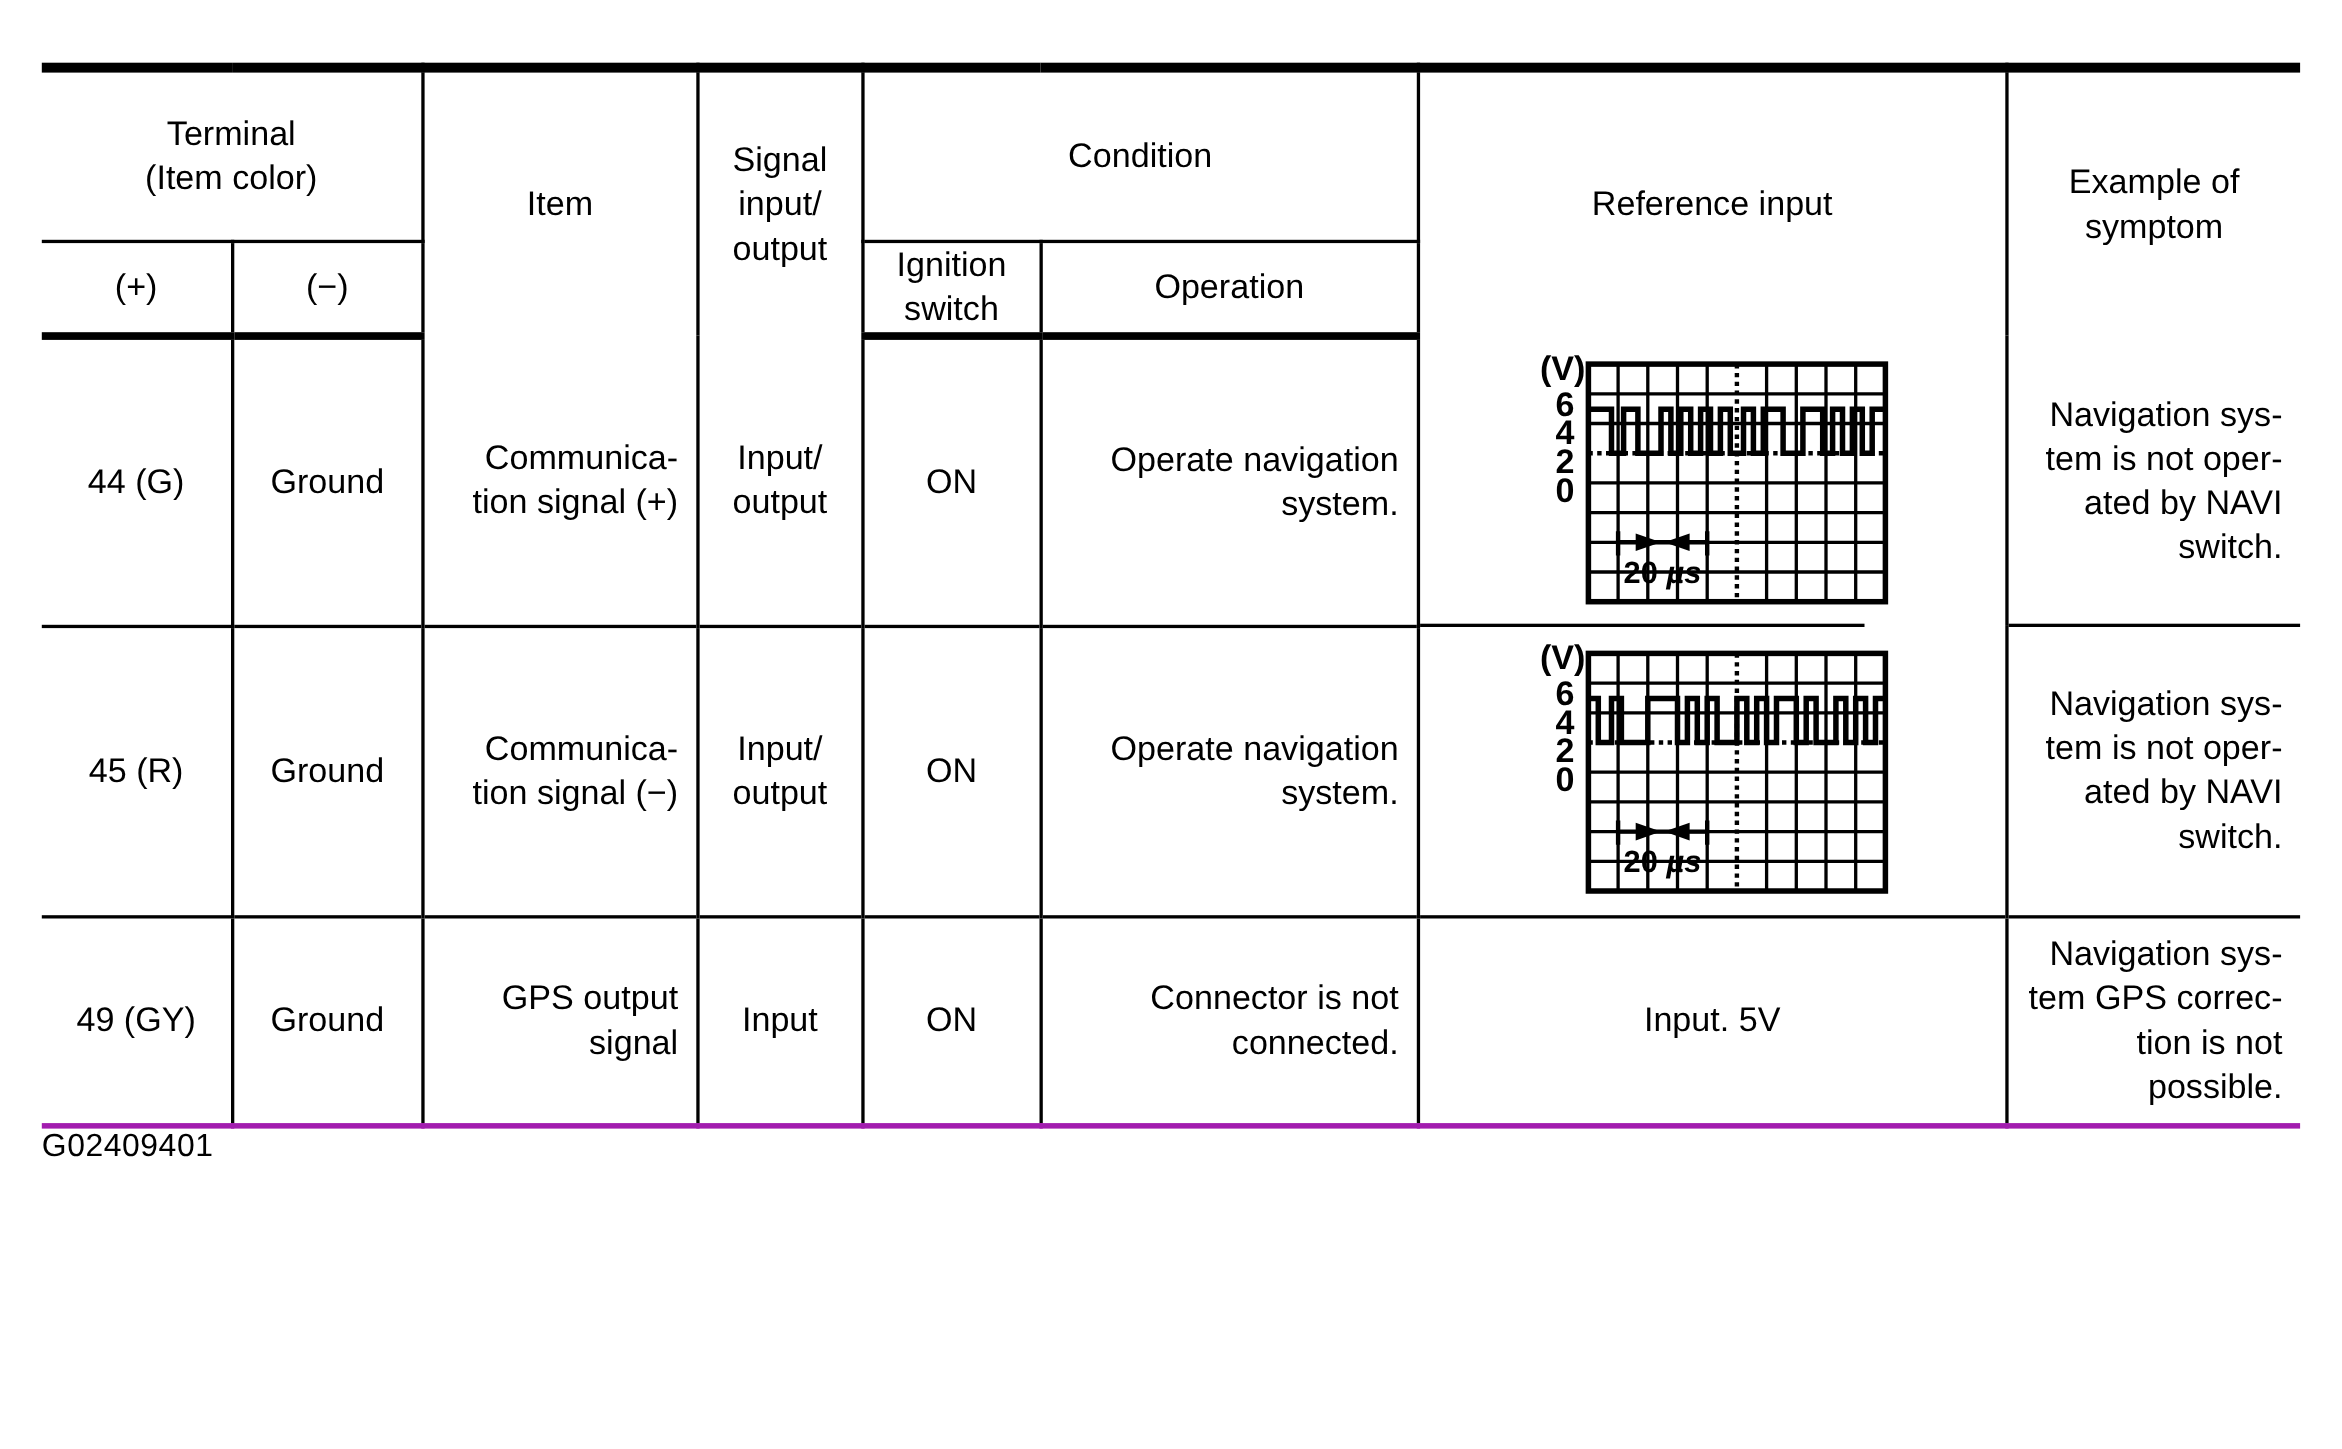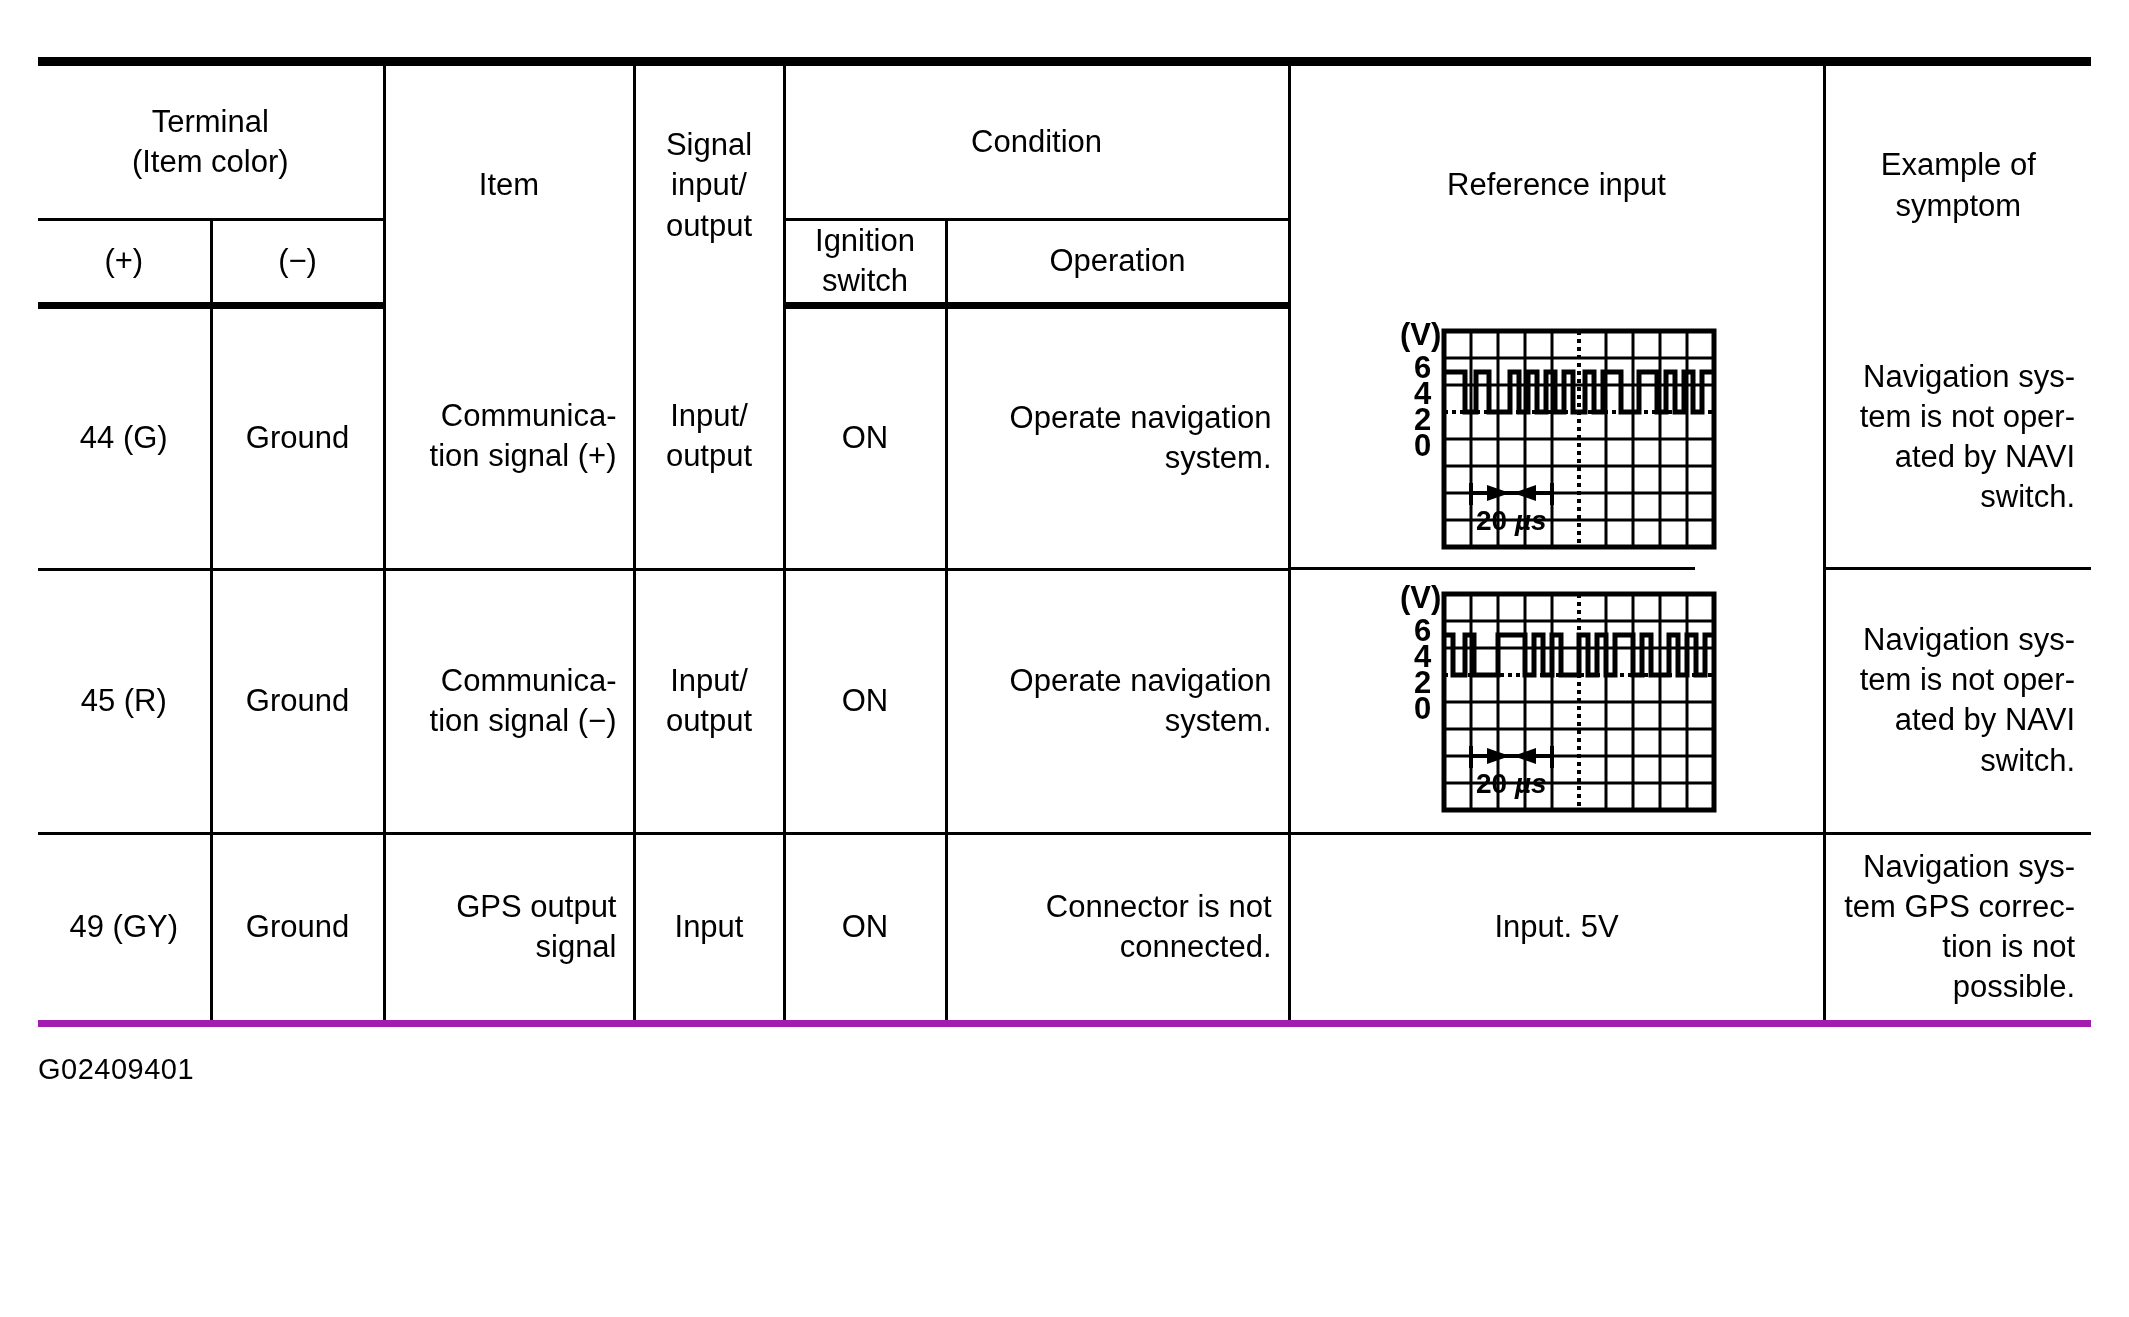--- a/index.html
+++ b/index.html
@@ -22,21 +22,21 @@
     box-sizing: border-box;
     padding: 0 38px;
   }
 
   table.spec {
     width: 2053px;
     border-collapse: collapse;
     table-layout: fixed;
     margin-top: 57px;
     border-top: 9px solid #000;
-    border-bottom: 7px solid #a21caf;
+    border-bottom: 5px solid #a21caf;
   }
 
   table.spec td,
   table.spec th {
     border-left: 3px solid #000;
     border-right: 3px solid #000;
     font-weight: normal;
     vertical-align: middle;
     padding: 0 16px;
     font-size: 31px;
@@ -98,21 +98,20 @@
   
   .scope-wrap {
     display: flex;
     justify-content: center;
     align-items: center;
   }
   .scope-svg { display: block; }
 
   
   .fig-id {
-    margin-top: 26px;
     font-size: 29px;
     letter-spacing: 0.5px;
   }
 </style>
 </head>
 <body>
 
 <div class="page">
 
   <table class="spec">

